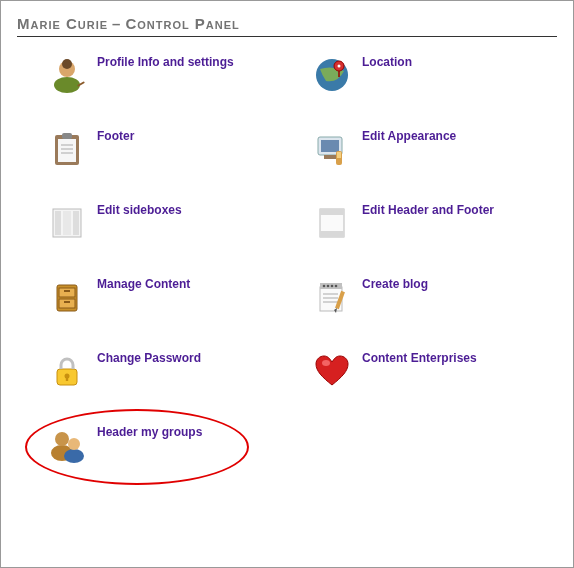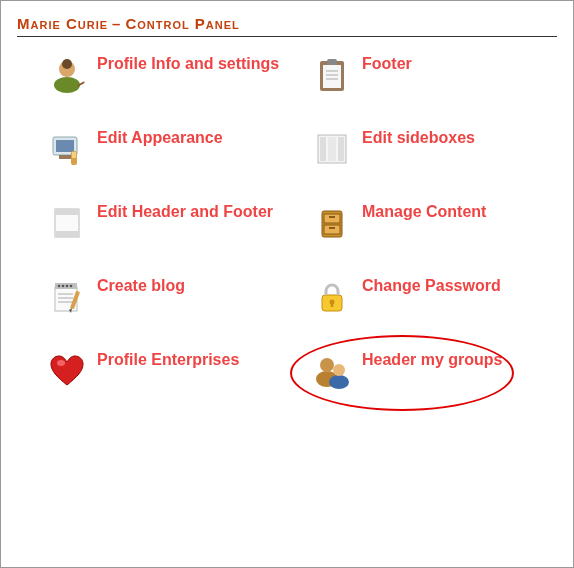--- a/index.html
+++ b/index.html
@@ -14,21 +14,21 @@
     height: 568px;
     border: 1px solid #999;
     padding: 14px 16px;
     position: relative;
   }
   .heading {
     font-variant: small-caps;
     letter-spacing: 1px;
     font-size: 15px;
     font-weight: bold;
-    color: #c2410c;
+    color: #737373;
     border-bottom: 1px solid #333;
     padding-bottom: 4px;
     margin-bottom: 18px;
   }
   .heading .dash { padding: 0 4px; }
   .grid {
     display: grid;
     grid-template-columns: 1fr 1fr;
     column-gap: 20px;
     row-gap: 34px;
@@ -44,23 +44,23 @@
   .icon {
     width: 40px;
     height: 40px;
     flex: 0 0 40px;
     display: flex;
     align-items: center;
     justify-content: center;
   }
   .icon svg { width: 40px; height: 40px; }
   .label {
-    font-size: 16px;
+    font-size: 12px;
     font-weight: bold;
-    color: #ef4444;
+    color: #4c1d95;
     padding-top: 0px;
   }
   .highlight-ellipse {
     position: absolute;
     left: -22px;
     top: -16px;
     width: 220px;
     height: 72px;
     border: 2.5px solid #e00000;
     border-radius: 50%;
@@ -82,20 +82,32 @@
         <svg viewBox="0 0 40 40">
           <ellipse cx="20" cy="30" rx="13" ry="8" fill="#6a8a2a"></ellipse>
           <circle cx="20" cy="14" r="8" fill="#d9a66b"></circle>
           <circle cx="20" cy="9" r="5" fill="#6b4a2a"></circle>
           <rect x="30" y="28" width="8" height="2" rx="1" fill="#8a5a2a" transform="rotate(-30 34 29)"></rect>
         </svg>
       </span>
       <span class="label">Profile Info and settings</span>
     </div>
 
+    <div class="cell">
+      <span class="icon">
+        <svg viewBox="0 0 40 40">
+          <circle cx="20" cy="20" r="16" fill="#3a7aa8"></circle>
+          <path d="M8 14 Q20 10 32 16 Q26 28 14 26 Q10 20 8 14" fill="#7aab5a"></path>
+          <circle cx="27" cy="11" r="5" fill="#d63030" stroke="#900" stroke-width="1"></circle>
+          <circle cx="27" cy="11" r="1.5" fill="#fff"></circle>
+          <line x1="27" y1="16" x2="27" y2="22" stroke="#900" stroke-width="1.5"></line>
+        </svg>
+      </span>
+      <span class="label">Location</span>
+    </div>
 
     <div class="cell">
       <span class="icon">
         <svg viewBox="0 0 40 40">
           <rect x="8" y="6" width="24" height="30" rx="2" fill="#9a7a5a"></rect>
           <rect x="11" y="10" width="18" height="23" fill="#f6f6f6"></rect>
           <rect x="15" y="4" width="10" height="6" rx="2" fill="#888"></rect>
           <line x1="14" y1="16" x2="26" y2="16" stroke="#aaa"></line>
           <line x1="14" y1="20" x2="26" y2="20" stroke="#aaa"></line>
           <line x1="14" y1="24" x2="26" y2="24" stroke="#aaa"></line>
@@ -185,21 +197,21 @@
     </div>
 
 
     <div class="cell">
       <span class="icon">
         <svg viewBox="0 0 40 40">
           <path d="M20 34 C10 26 4 20 4 13 C4 8 8 5 12 5 C16 5 18 8 20 11 C22 8 24 5 28 5 C32 5 36 8 36 13 C36 20 30 26 20 34 Z" fill="#d62020" stroke="#9a0000"></path>
           <ellipse cx="14" cy="12" rx="4" ry="3" fill="#ff8080" opacity="0.7"></ellipse>
         </svg>
       </span>
-      <span class="label">Profile Enterprises</span>
+      <span class="label">Content Enterprises</span>
     </div>
 
     <div class="cell">
       <div class="highlight-ellipse"></div>
       <span class="icon">
         <svg viewBox="0 0 40 40">
           <ellipse cx="15" cy="28" rx="11" ry="8" fill="#b88030"></ellipse>
           <circle cx="15" cy="14" r="7" fill="#c8944a"></circle>
           <ellipse cx="27" cy="31" rx="10" ry="7" fill="#3a6aa8"></ellipse>
           <circle cx="27" cy="19" r="6" fill="#e8b878"></circle>

